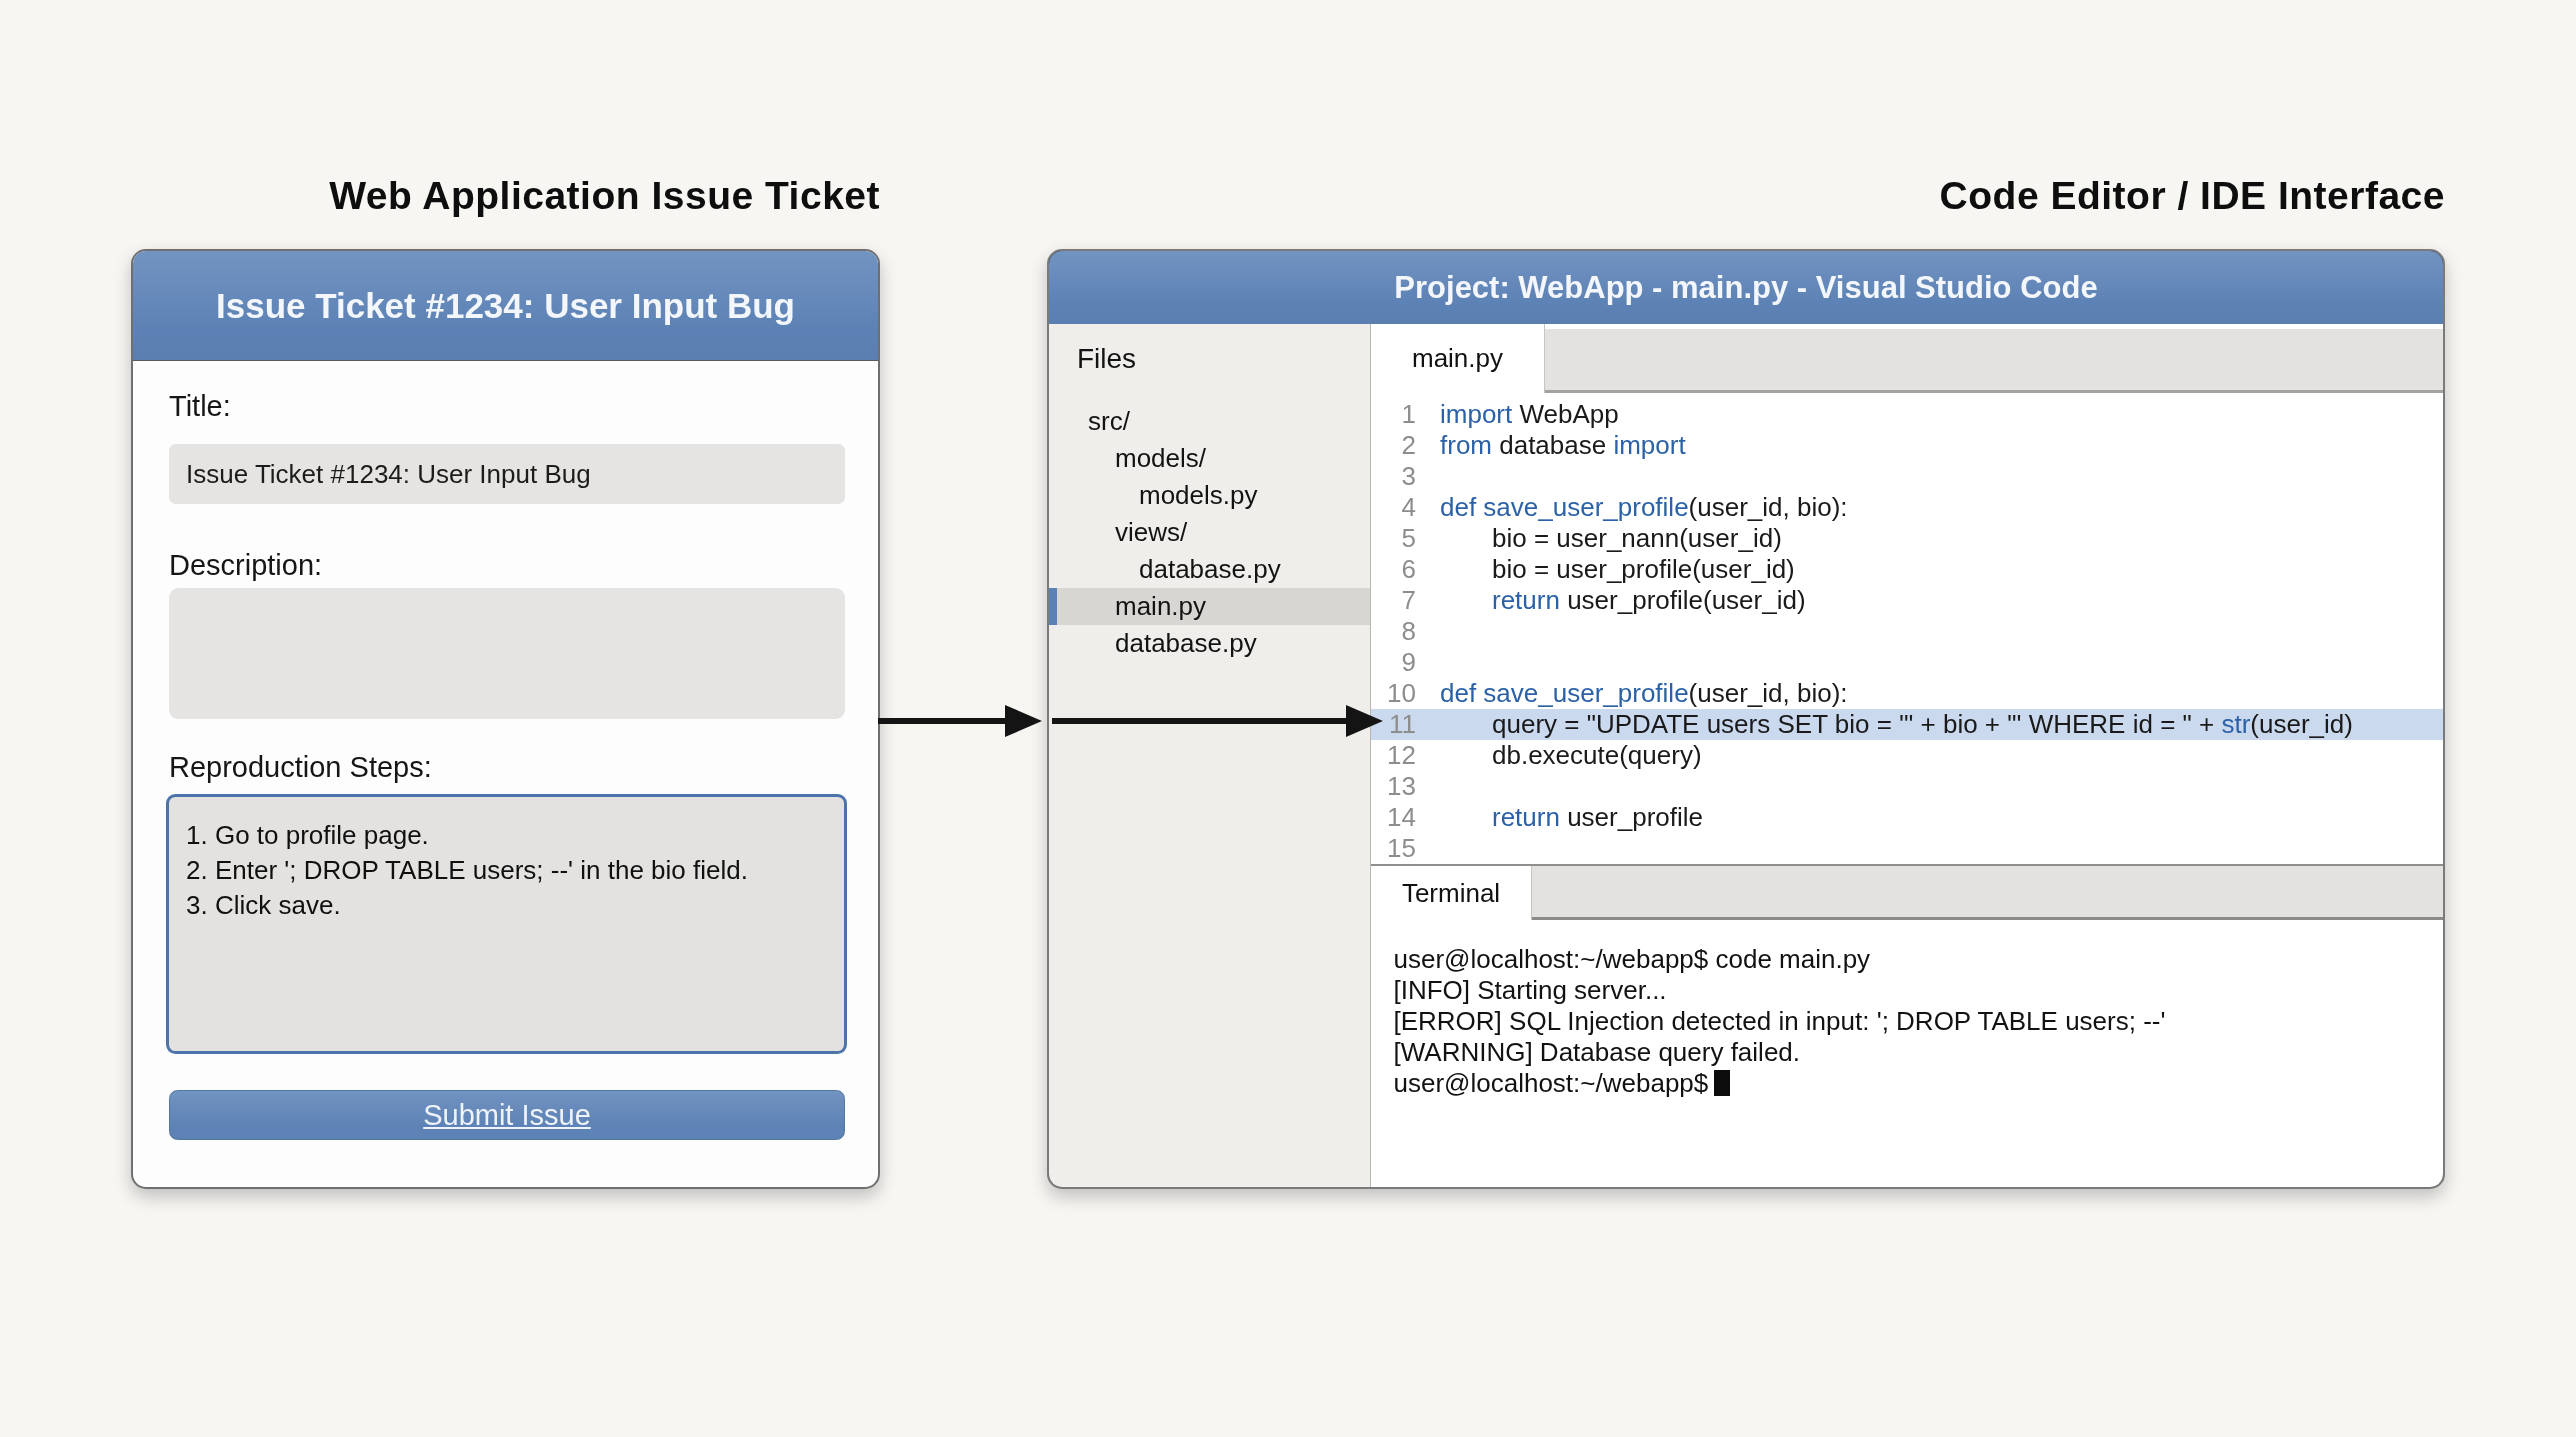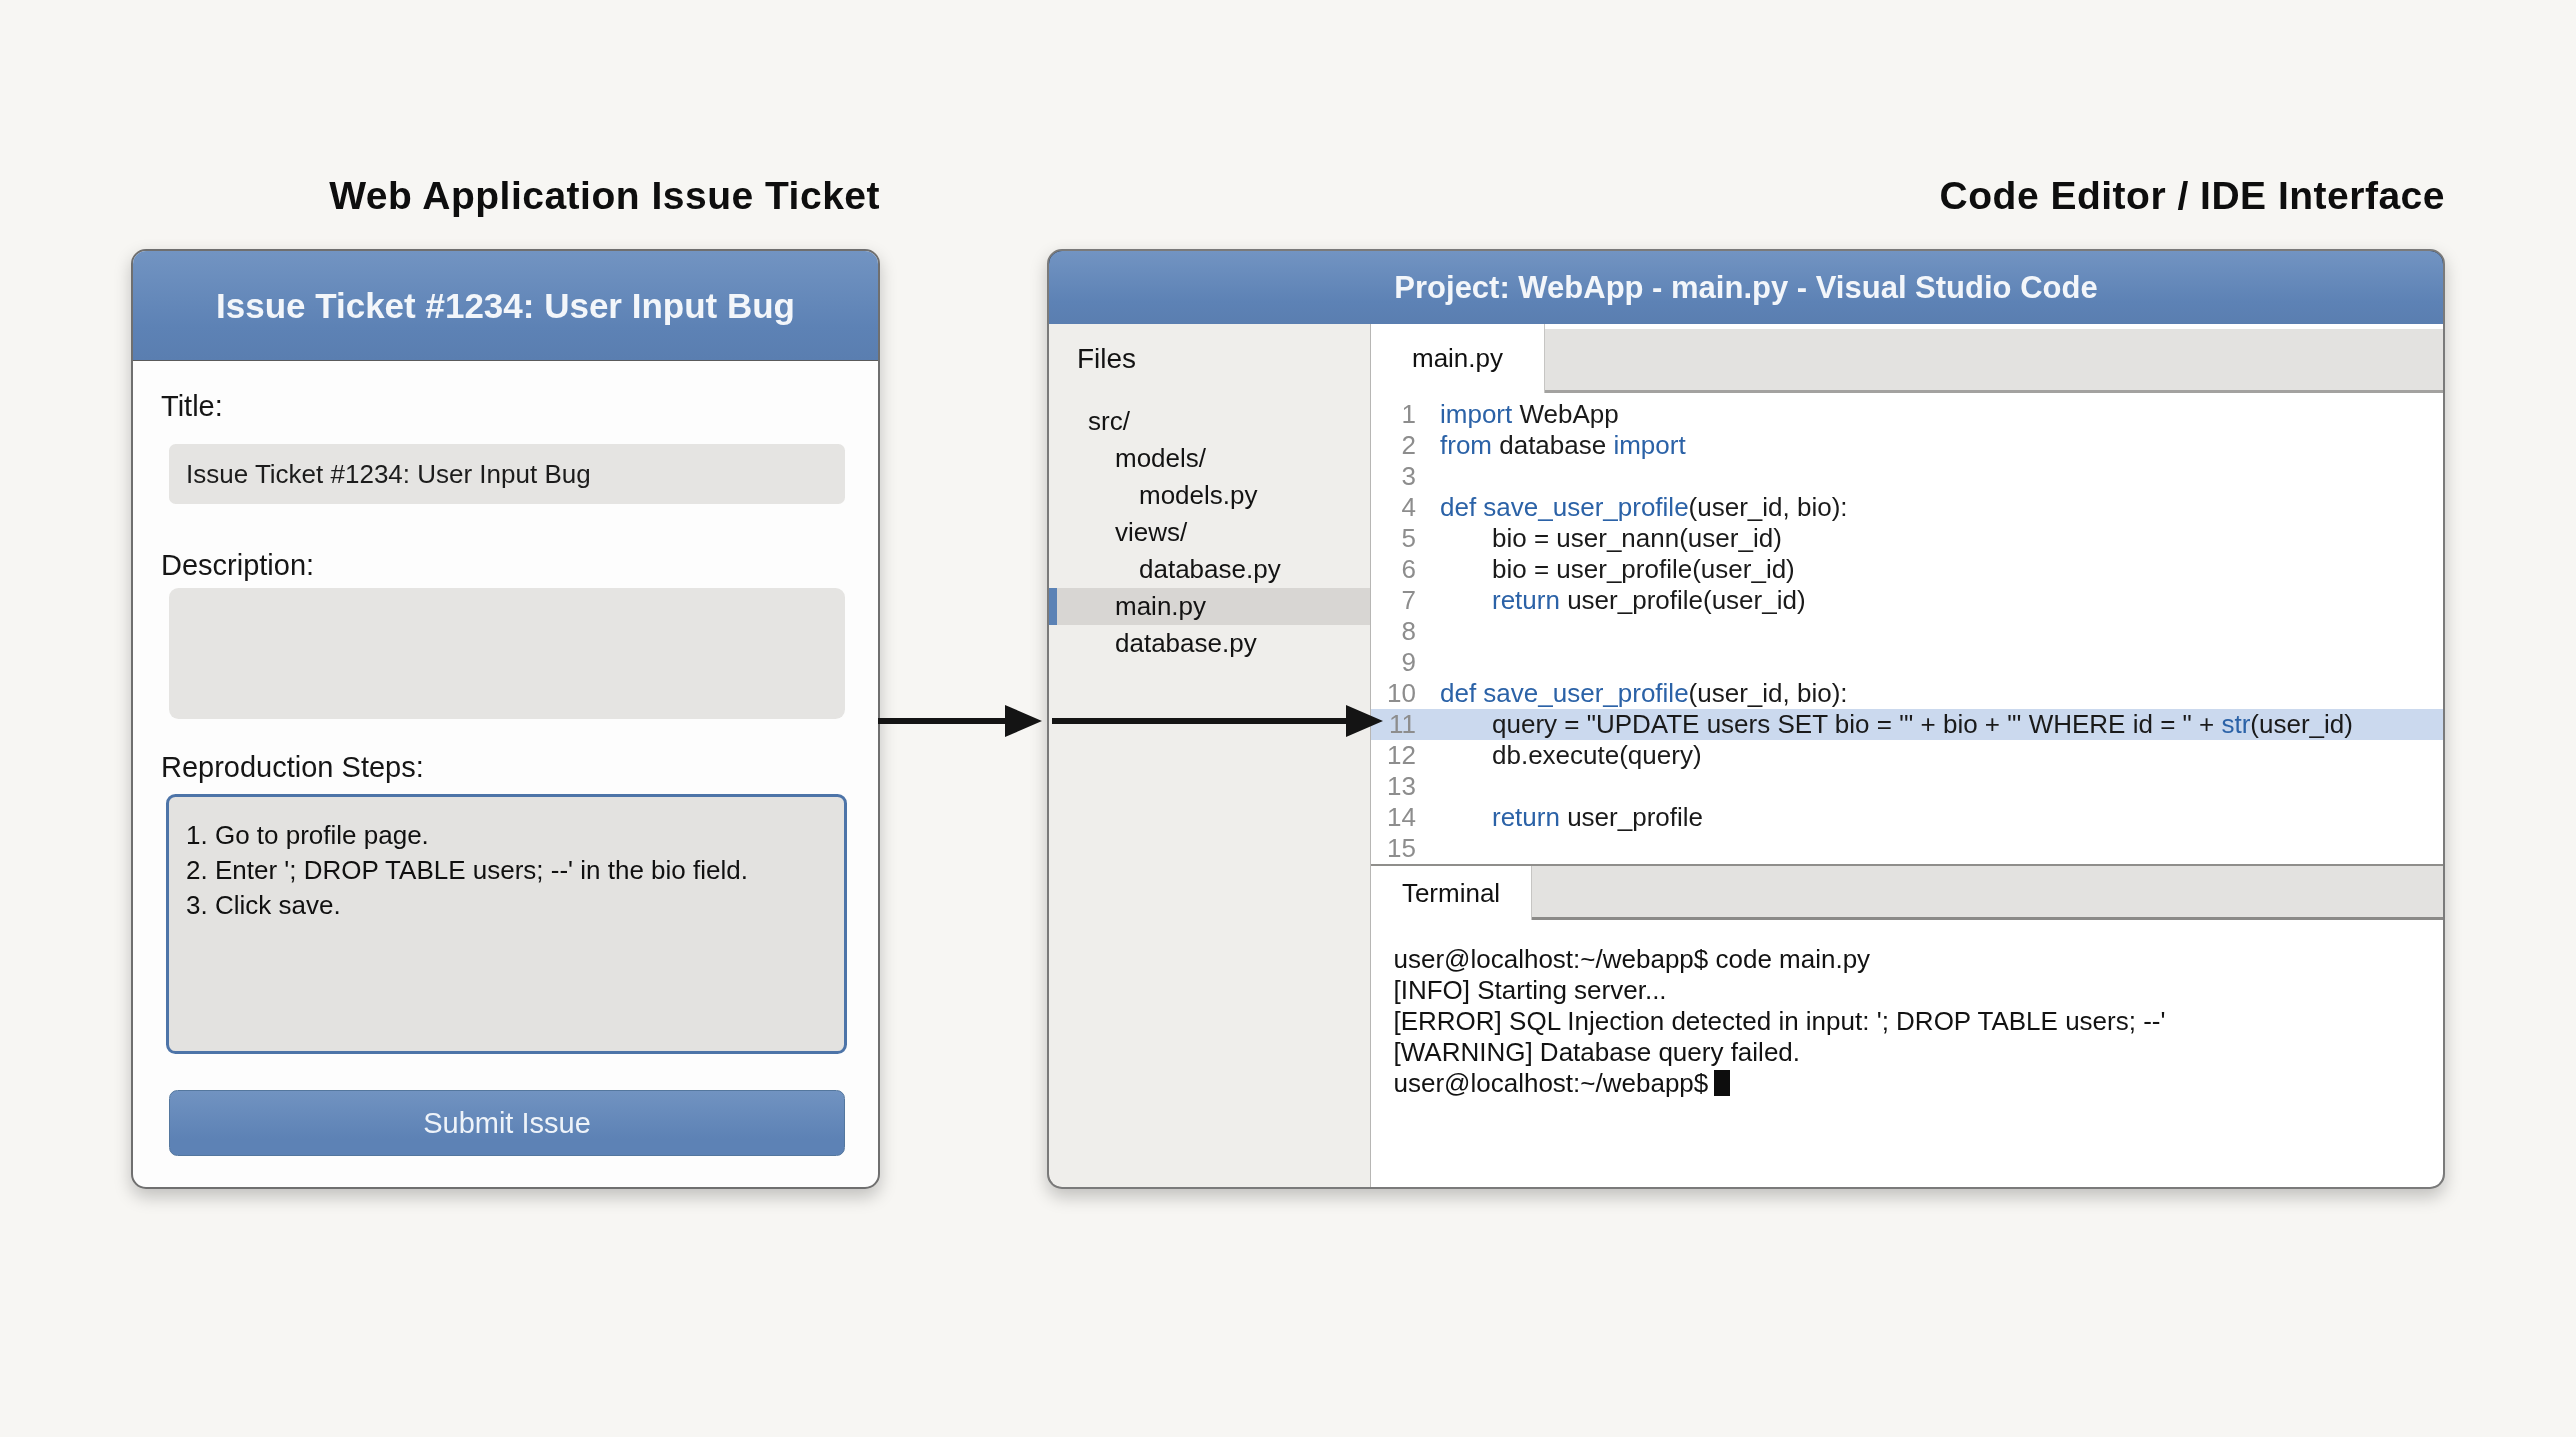--- a/index.html
+++ b/index.html
@@ -24,44 +24,45 @@
     border:2.8px solid #6f6f6f; border-radius:15px;
     box-shadow:0 7.5px 17px rgba(0,0,0,0.22);
     overflow:hidden;
   }
   #ticket-panel { left:131px; width:749px; height:940px; }
   .blue-bar {
     background:linear-gradient(180deg,#7294c2 0%, #5d82b5 70%, #5a7eb0 100%);
     color:#f3f6fa; font-weight:bold; display:flex; align-items:center; justify-content:center;
   }
   #ticket-header { height:110px; font-size:35px; border-bottom:1.9px solid #5a5a5a; }
-  .form-label { position:absolute; left:28px; font-size:29px; color:#161616; }
+  .form-label { position:absolute; left:36px; font-size:29px; color:#161616; }
   #title-label { top:139px; }
   #title-input {
     position:absolute; left:36px; top:193px; width:676px; height:60px;
     background:#e5e4e2; border:none; border-radius:6.6px; outline:none;
     font-family:"Liberation Sans", sans-serif; font-size:26px; color:#1c1c1c; padding:0 17px;
   }
   #description-label { top:298px; }
   #description-textarea {
     position:absolute; left:36px; top:337px; width:676px; height:131px;
     background:#e5e4e2; border:none; border-radius:9.4px; resize:none; outline:none;
   }
   #repro-label { top:500px; }
   #repro-box {
     position:absolute; left:33px; top:543px; width:681px; height:260px;
     background:#e3e2e0; border:3.7px solid #4d74a8; border-radius:9.4px;
     padding:20.6px 17px; font-size:26px; line-height:35px; color:#101010;
   }
   #submit-button {
-    position:absolute; left:36px; top:839px; width:676px; height:66px;
+    position:absolute; left:36px; top:839px; width:676px; height:50px;
     background:linear-gradient(180deg,#7193c1 0%, #5d82b5 75%);
     border:1.9px solid #54779e; border-radius:8.4px;
     color:#eef3f9; font-size:29px; font-family:"Liberation Sans", sans-serif;
     cursor:pointer;
+    text-decoration:underline;
   }
 
   
   #ide-panel { left:1047px; width:1398px; height:940px; border-color:#7a7a7a; background:#000000; }
   #ide-titlebar { height:73px; font-size:31px; font-weight:bold; }
   #ide-body { display:flex; height:864px; }
 
   #file-sidebar {
     width:322px; flex:none; background:#efeeeb; border-right:1.9px solid #b7b6b4; position:relative;
   }

